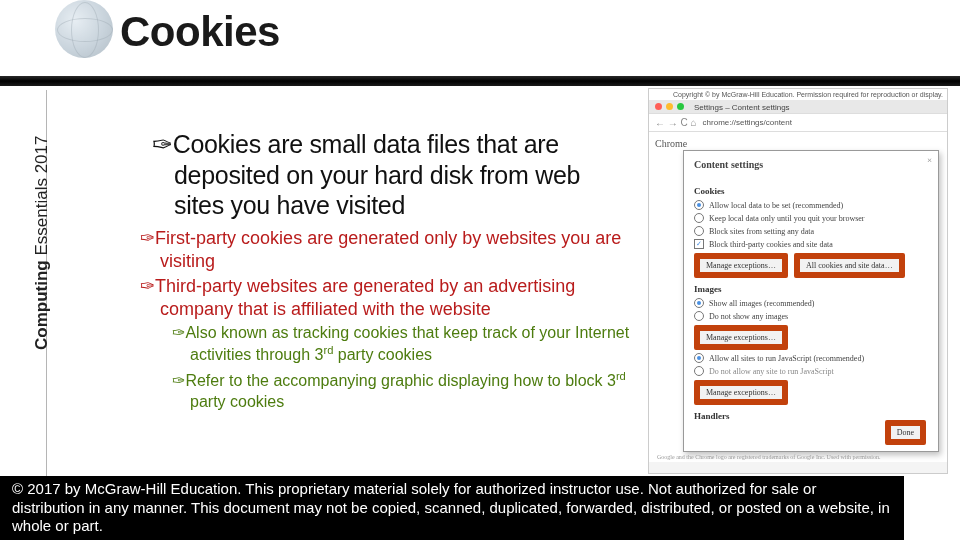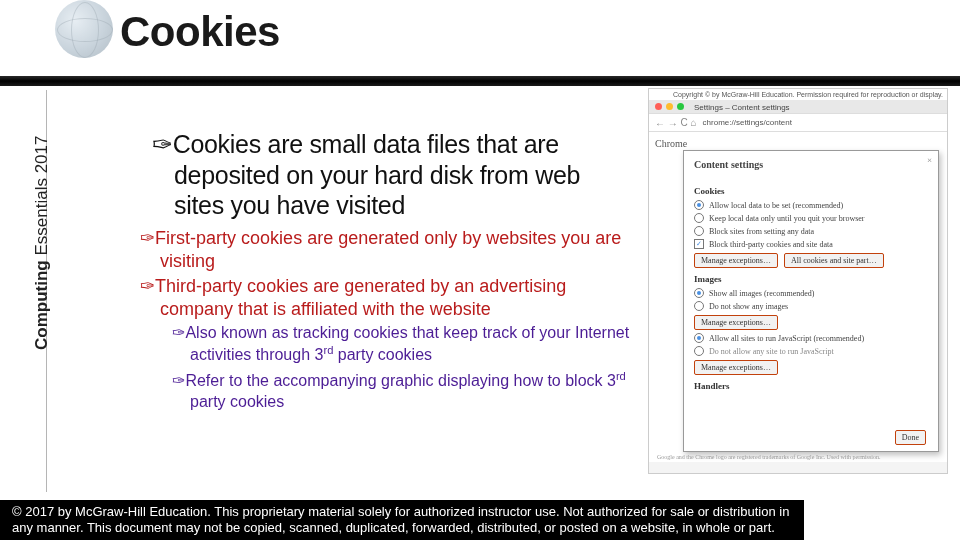--- a/index.html
+++ b/index.html
@@ -72,21 +72,21 @@
     font-size: 18px;
     line-height: 1.28;
     color: #b91c1c;
     text-indent: -20px;
     padding-left: 40px;
     margin: 2px 0;
   }
   .lvl3 {
     font-size: 16px;
     line-height: 1.3;
-    color: #4c1d95;
+    color: #4d7c0f;
     text-indent: -18px;
     padding-left: 70px;
     margin: 2px 0;
   }
   .bullet {
     display: inline;
     font-family: inherit;
   }
   .sup { font-size: 0.7em; vertical-align: super; }
   .sidebar {
@@ -106,24 +106,24 @@
     left: 46px;
     top: 90px;
     width: 1px;
     height: 402px;
     background: #b5b5b5;
   }
   .footer {
     position: absolute;
     left: 0;
     bottom: 0;
-    width: 804px;
+    width: 904px;
     background: #000;
     color: #fff;
-    font-size: 13px;
+    font-size: 15px;
     line-height: 1.25;
     padding: 4px 12px;
     box-sizing: border-box;
     text-align: left;
   }
   
   .shot {
     position: absolute;
     right: 12px;
     top: 88px;
@@ -216,21 +216,21 @@
   .radio.sel::after { content:""; width:4px; height:4px; background:#4a90e2; border-radius:50%; }
   .chk {
     width: 8px; height: 8px; border: 1px solid #777; flex-shrink:0; margin-top:1px;
     display: inline-flex; align-items:center; justify-content:center; font-size:7px; color:#4a90e2;
   }
   .chk.sel::after { content:"✓"; }
   .dlg-btn {
     display: inline-block;
     font-size: 8px;
     color: #333;
-    border: 1px solid #c2410c;
+    border: 6px solid #c2410c;
     background: #f2f2f2;
     padding: 2px 6px;
     border-radius: 2px;
     margin-right: 4px;
   }
   .dlg-row { margin-top: 4px; }
   .done {
     position: absolute;
     right: 8px;
     bottom: 6px;
@@ -264,21 +264,21 @@
   </div>
 
   <div class="content">
     <p class="lvl1">
       <span class="bullet">✑</span><span>Cookies are small data files that are deposited on your hard disk from web sites you have visited</span>
     </p>
     <p class="lvl2">
       <span class="bullet">✑</span><span>First-party cookies are generated only by websites you are visiting</span>
     </p>
     <p class="lvl2">
-      <span class="bullet">✑</span><span>Third-party cookies are generated by an advertising company that is affiliated with the website</span>
+      <span class="bullet">✑</span><span>Third-party websites are generated by an advertising company that is affiliated with the website</span>
     </p>
     <p class="lvl3">
       <span class="bullet">✑</span><span>Also known as tracking cookies that keep track of your Internet activities through 3</span><span class="sup">rd</span><span> party cookies</span>
     </p>
     <p class="lvl3">
       <span class="bullet">✑</span><span>Refer to the accompanying graphic displaying how to block 3</span><span class="sup">rd</span><span> party cookies</span>
     </p>
   </div>
 
   <div class="shot">
@@ -313,21 +313,21 @@
         <div class="opt">
             <span class="radio"></span>
             <span>Block sites from setting any data</span>
           </div>
         <div class="opt">
             <span class="chk sel"></span>
             <span>Block third-party cookies and site data</span>
           </div>
         <div class="dlg-row">
           <span class="dlg-btn">Manage exceptions…</span>
-          <span class="dlg-btn">All cookies and site part…</span>
+          <span class="dlg-btn">All cookies and site data…</span>
         </div>
 
         <div class="section-h">Images</div>
         <div class="opt">
             <span class="radio sel"></span>
             <span>Show all images (recommended)</span>
           </div>
         <div class="opt">
             <span class="radio"></span>
             <span>Do not show any images</span>

